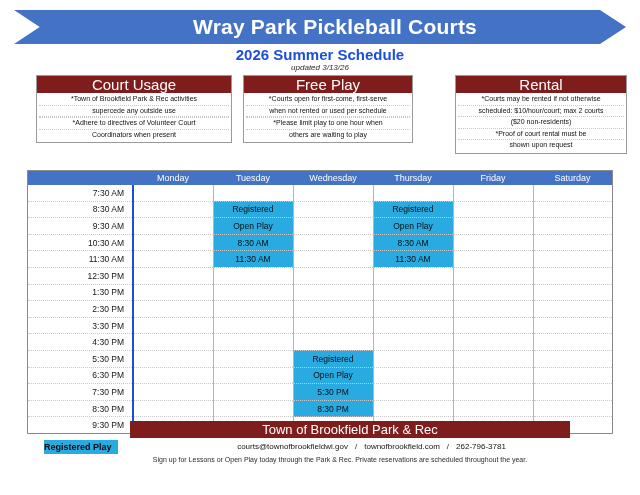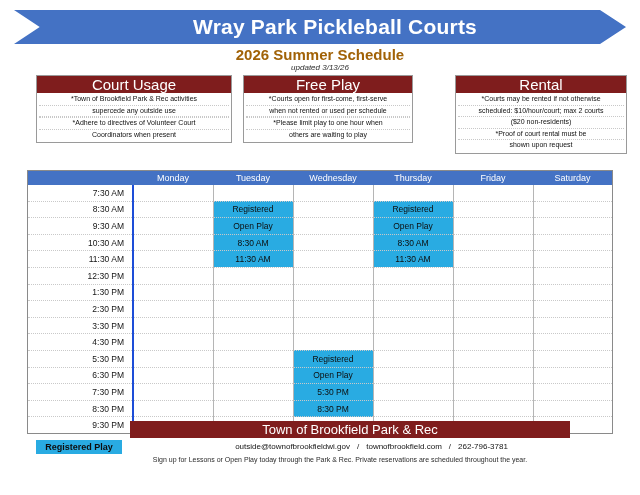--- a/index.html
+++ b/index.html
@@ -58,21 +58,21 @@
   }
 
   .subtitle {
     position: absolute;
     left: 0;
     top: 46px;
     width: 640px;
     text-align: center;
     font-size: 15px;
     font-weight: bold;
-    color: #a16207;
+    color: #1d4ed8;
   }
   .updated {
     position: absolute;
     left: 0;
     top: 63px;
     width: 640px;
     text-align: center;
     font-size: 8px;
     font-style: italic;
     color: #2a2a2a;
@@ -199,30 +199,29 @@
     left: 60px;
     top: 456px;
     width: 560px;
     text-align: center;
     font-size: 7px;
     color: #2b2b2b;
     white-space: nowrap;
   }
   .legend {
     position: absolute;
-    left: 36px;
+    left: 44px;
     top: 440px;
-    width: 86px;
+    width: 74px;
     height: 14px;
     background: #29ABE2;
     color: #0d0d0d;
     font-size: 9px;
     font-weight: bold;
     line-height: 14px;
-    text-align: center;
   }
 </style>
 </head>
 <body>
 
 <div class="page">
 
   <div class="banner-wrap">
     <div class="banner">
       <span class="banner-title">Wray Park Pickleball Courts</span>
@@ -425,17 +424,17 @@
             <td class=" lastcol"></td>
           </tr>
         </tbody>
     </table>
   </div>
 
   <div class="legend">Registered Play</div>
 
   <div class="footer-bar">Town of Brookfield Park &amp; Rec</div>
   <div class="footer-contact">
-    <span>outside@townofbrookfieldwi.gov</span><span class="sep">/</span><span>townofbrookfield.com</span><span class="sep">/</span><span>262-796-3781</span>
+    <span>courts@townofbrookfieldwi.gov</span><span class="sep">/</span><span>townofbrookfield.com</span><span class="sep">/</span><span>262-796-3781</span>
   </div>
   <div class="footer-note">Sign up for Lessons or Open Play today through the Park &amp; Rec. Private reservations are scheduled throughout the year.</div>
 
 </div>
 
 </body></html>

